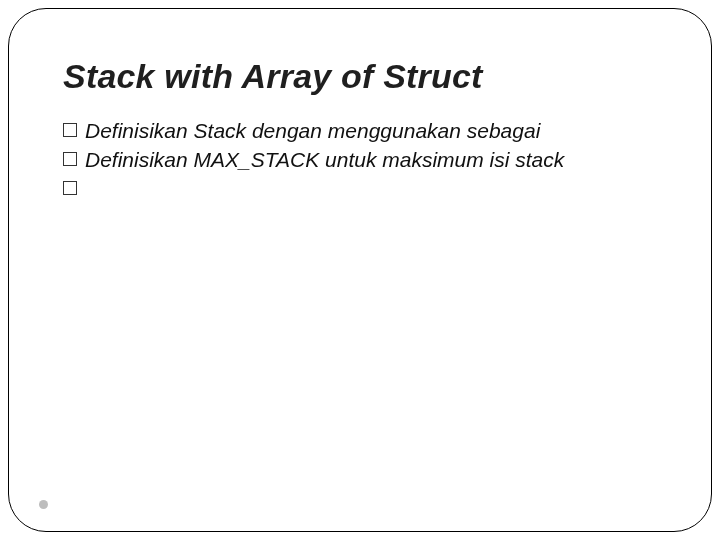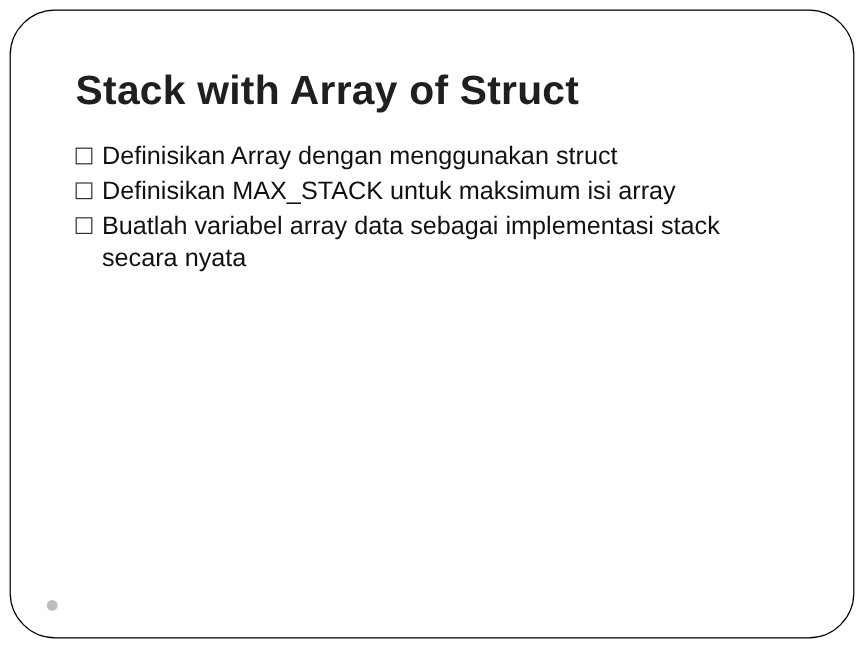--- a/index.html
+++ b/index.html
@@ -1,15 +1,15 @@
 <!DOCTYPE html>
 <html><head>
 <meta charset="utf-8">
 <style>
-  * { margin: 0; padding: 0; box-sizing: border-box; }
+  * { margin: 0; padding: 0; box-sizing: border-box; font-style: italic; }
   html, body {
     width: 720px;
     height: 540px;
     background: #ffffff;
     font-family: Arial, Helvetica, sans-serif;
     overflow: hidden;
   }
   .slide {
     position: relative;
     width: 720px;
@@ -68,26 +68,25 @@
 </style>
 </head>
 <body>
 
 <div class="slide">
   <div class="frame">
     <h1 class="title">Stack with Array of Struct</h1>
     <ul class="bullets">
       <li>
         <span class="bullet-marker"></span>
-        <span>Definisikan Array dengan menggunakan struct</span>
+        <span>Definisikan Stack dengan menggunakan sebagai</span>
       </li>
       <li>
         <span class="bullet-marker"></span>
-        <span>Definisikan MAX_STACK untuk maksimum isi array</span>
+        <span>Definisikan MAX_STACK untuk maksimum isi stack</span>
       </li>
       <li>
         <span class="bullet-marker"></span>
-        <span>Buatlah variabel array data sebagai implementasi stack secara nyata</span>
       </li>
     </ul>
     <div class="page-dot"></div>
   </div>
 </div>
 
 </body></html>

